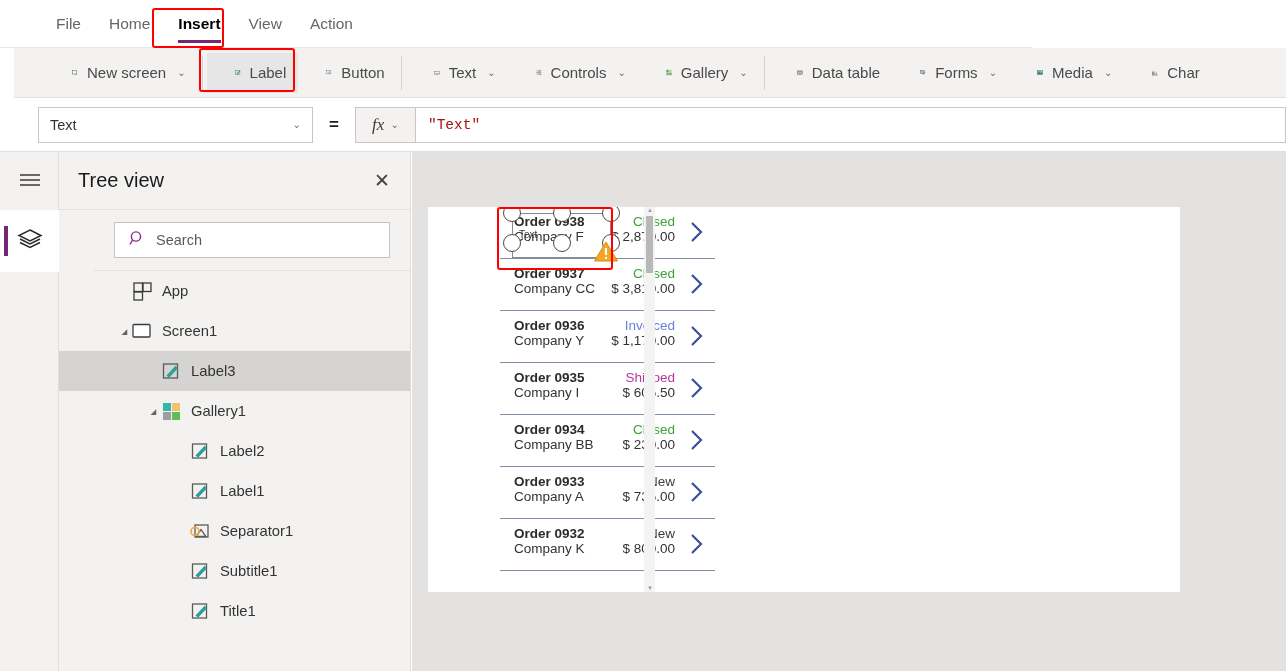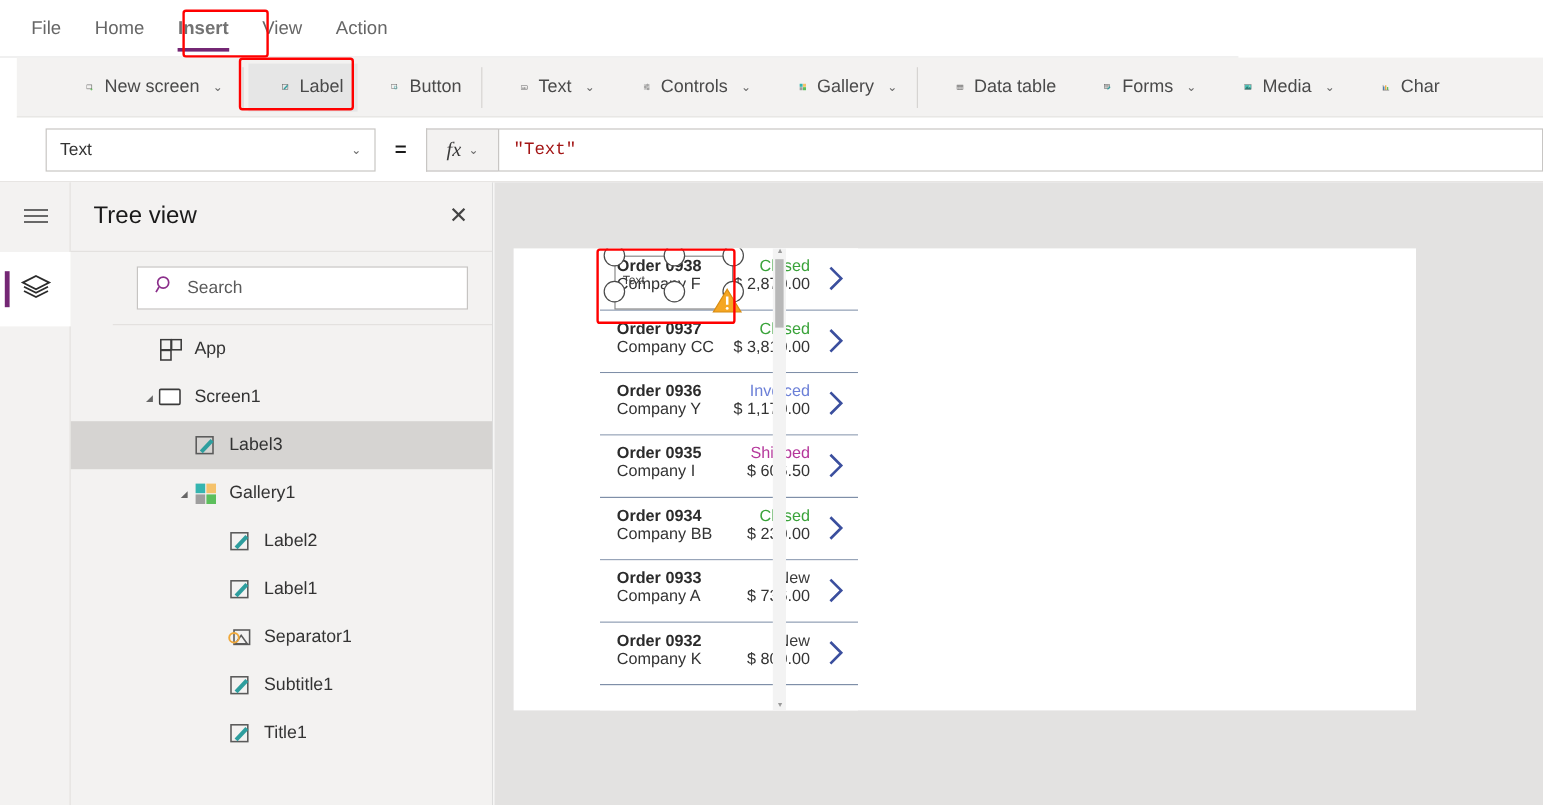--- a/index.html
+++ b/index.html
@@ -8,27 +8,27 @@
     background: #ffffff;
     font-family: "Liberation Sans", sans-serif;
     overflow: hidden;
   }
   #app { position: relative; width: 1286px; height: 671px; }
 
   
   .menubar {
     position: absolute; left: 0; top: 0; width: 1032px; height: 48px;
     background: #ffffff; border-bottom: 1px solid #e6e6e6;
-    display: flex; align-items: center; padding-left: 12px;
+    display: flex; align-items: center; padding-left: 42px;
   }
   .menu-tab {
     font-size: 15.5px; color: #666; padding: 0 14px; line-height: 30px;
     position: relative; white-space: nowrap;
   }
-  .menu-tab.active { color: #737373; font-weight: bold; }
+  .menu-tab.active { color: #000000; font-weight: bold; }
   .menu-tab.active .tab-underline {
     position: absolute; left: 14px; right: 14px; bottom: -4px;
     height: 3px; background: #742774;
   }
 
   
   .ribbon {
     position: absolute; left: 0; top: 48px; width: 1286px; height: 50px;
     background: #f3f2f1; border-bottom: 1px solid #e1dfdd;
     display: flex; align-items: center; overflow: hidden; margin-left: 14px;

